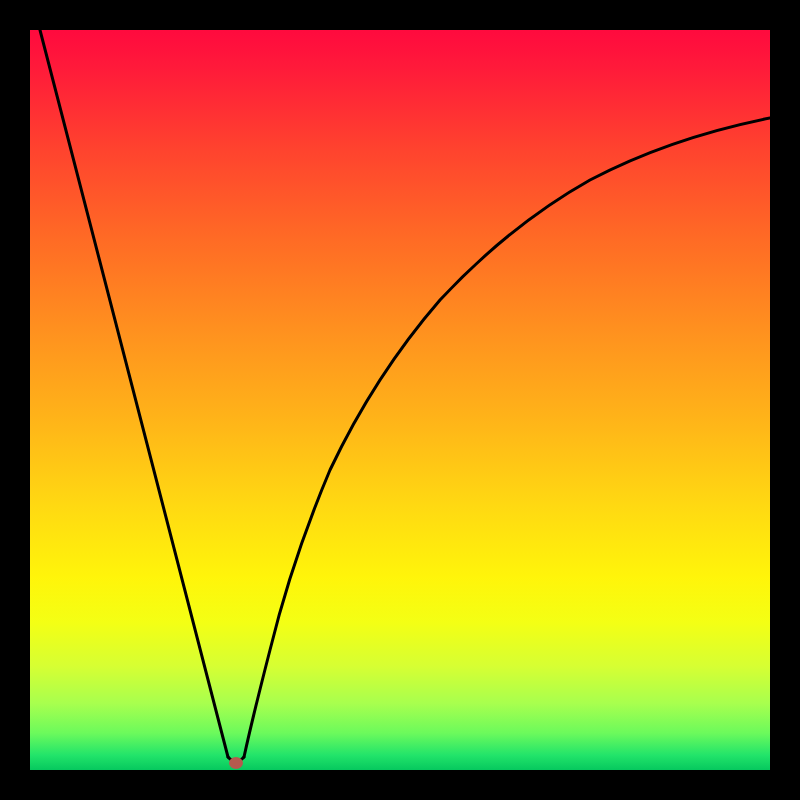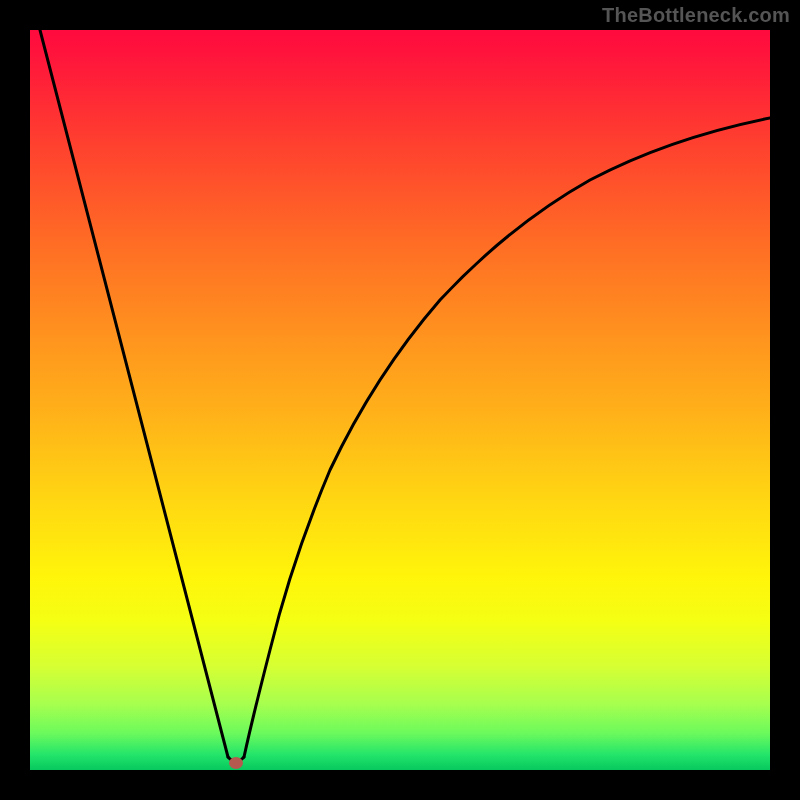--- a/index.html
+++ b/index.html
@@ -67,21 +67,20 @@
   .marker {
     fill: #b55a4e;
     stroke: none;
   }
 </style>
 </head>
 <body>
 
 <div class="frame">
 
-  <div class="watermark">TheBottleneck.com</div>
 
   <div class="plot">
     <svg class="curve" viewBox="0 0 740 740" preserveAspectRatio="none">
 
       <path d="M 10 0
                L 198 727"></path>
 
       <path d="M 198 727
                Q 206 736 214 727"></path>
 

